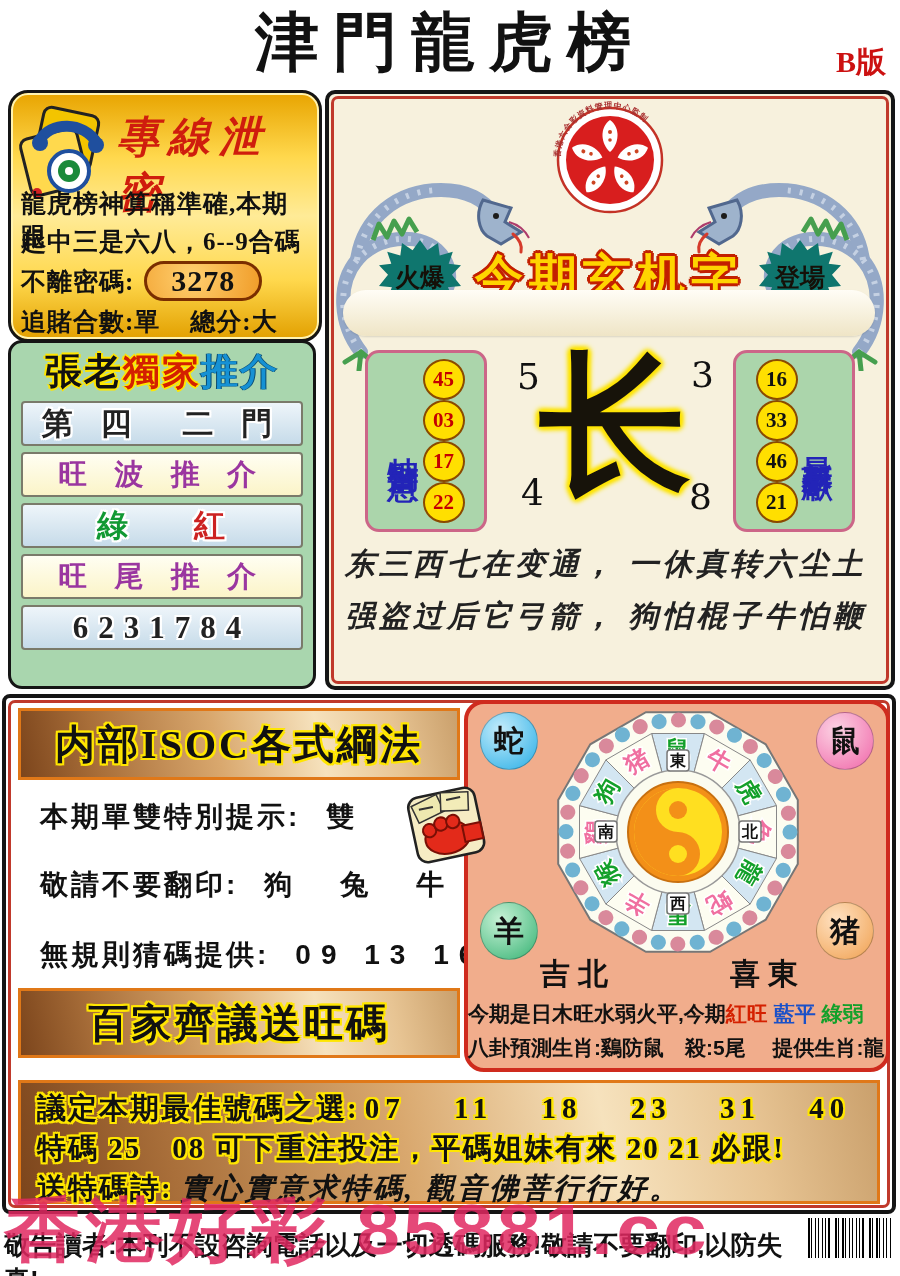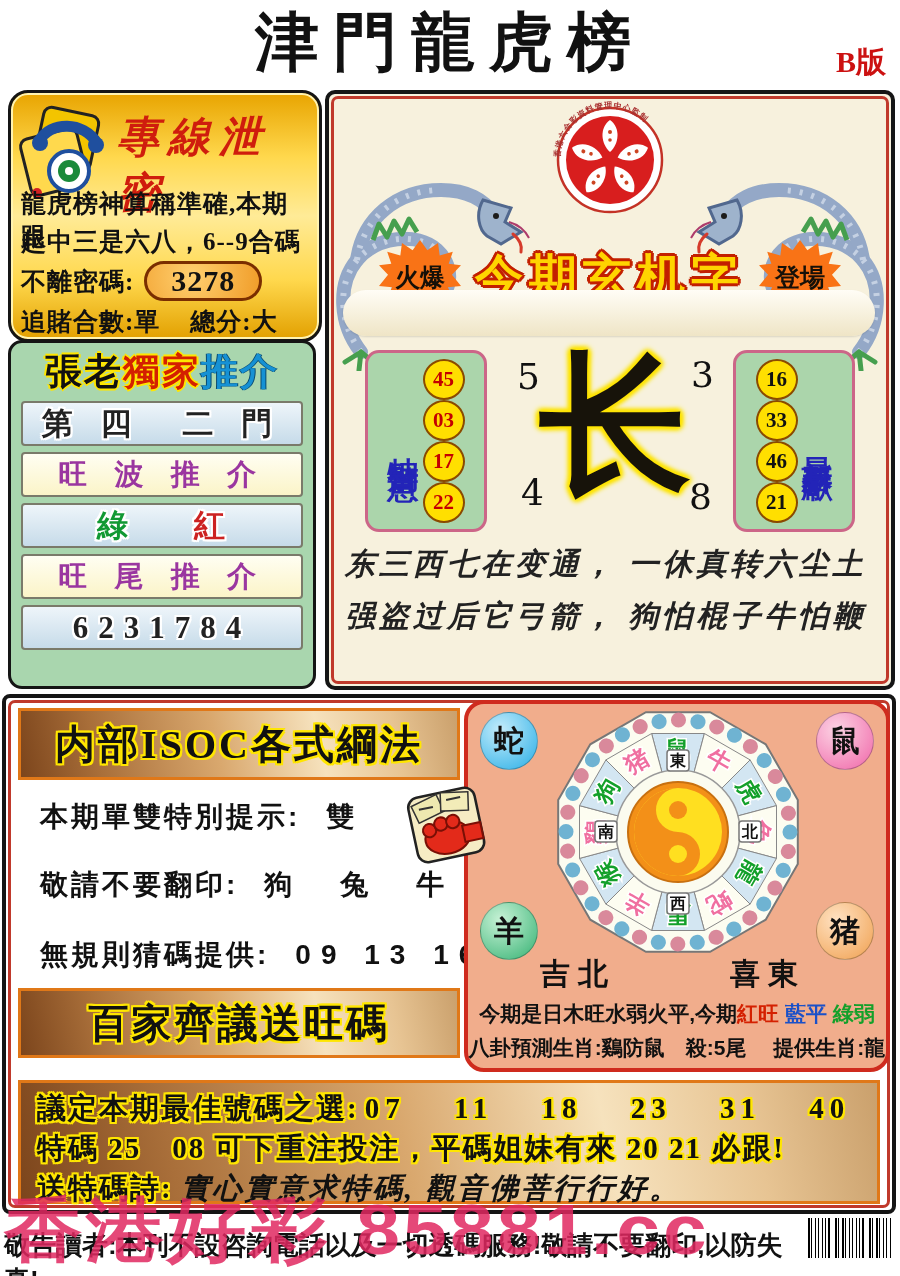--- a/index.html
+++ b/index.html
@@ -49,21 +49,21 @@
 
   
   .p-mystery{left:325px;top:90px;width:570px;height:600px;border:4px solid #151515;border-radius:10px;
       background:#f7f1dd;box-sizing:border-box;}
   .red-inner{position:absolute;inset:2px;border:3px solid #c0392b;border-radius:7px;pointer-events:none;}
   .dragon{top:62px;width:200px;height:215px;opacity:.95;}
   .dragon-l{left:4px;}
   .dragon-r{right:4px;transform:scaleX(-1);}
   .emblem{left:50%;transform:translateX(-50%);top:4px;width:120px;height:120px;}
   .burst-row{top:146px;left:0;right:0;display:flex;justify-content:center;align-items:center;gap:14px;}
-  .starburst{width:82px;height:74px;background:#f97316;display:flex;align-items:center;justify-content:center;
+  .starburst{width:82px;height:74px;background:#0f766e;display:flex;align-items:center;justify-content:center;
       clip-path:polygon(50% 0%,59% 14%,72% 4%,74% 21%,90% 16%,85% 32%,100% 34%,89% 47%,100% 62%,84% 64%,
       91% 80%,74% 77%,72% 95%,58% 84%,50% 100%,41% 84%,28% 95%,26% 78%,9% 80%,16% 64%,0% 62%,11% 47%,
       0% 34%,15% 32%,10% 16%,26% 21%,28% 4%,41% 14%);}
   .starburst span{font-size:25px;font-weight:900;color:#151008;}
   .headline{font-size:48px;font-weight:900;color:#ffd400;letter-spacing:6px;
       text-shadow:-2px -2px 0 #c32000,2px -2px 0 #c32000,-2px 2px 0 #c32000,2px 2px 0 #c32000,
       0 -3px 0 #c32000,0 3px 0 #c32000,-3px 0 0 #c32000,3px 0 0 #c32000;}
   .white-strip{left:14px;top:196px;width:532px;height:46px;border-radius:23px;
       background:linear-gradient(180deg,#fffdf6,#efe5c6);box-shadow:0 1px 2px rgba(0,0,0,.12);}
   .num-box{top:256px;width:122px;height:182px;background:#abd5ab;border:3px solid #cc6688;border-radius:14px;
@@ -105,21 +105,21 @@
       border-radius:20px;box-sizing:border-box;}
   .zo-corner{width:56px;height:56px;border-radius:50%;display:flex;align-items:center;justify-content:center;
       font-size:30px;font-weight:900;color:#111;border:1px solid rgba(0,0,0,.25);}
   .zo-tl{left:12px;top:8px;background:radial-gradient(circle at 35% 30%,#c4ecfb,#28aee6);}
   .zo-tr{right:12px;top:8px;background:radial-gradient(circle at 35% 30%,#fcd3e4,#f066a8);}
   .zo-bl{left:12px;top:198px;background:radial-gradient(circle at 35% 30%,#c8f2d6,#35b273);}
   .zo-br{right:12px;top:198px;background:radial-gradient(circle at 35% 30%,#ffe2c2,#f0a050);}
   .wheel{left:84px;top:2px;width:252px;height:252px;}
   .luck{top:250px;font-size:30px;font-weight:900;letter-spacing:8px;}
   .luck-l{left:72px;} .luck-r{left:262px;}
-  .zo-info{left:0;right:0;text-align:center;font-size:21px;font-weight:800;letter-spacing:0;}
+  .zo-info{left:0;right:0;font-size:21px;font-weight:800;letter-spacing:0;}
   .zi1{top:296px;} .zi2{top:330px;}
   .c-red{color:#d42000;} .c-blue{color:#1a50c8;} .c-green{color:#13a02a;}
 
   
   .best-panel{left:12px;top:382px;width:862px;height:124px;}
   .best-line{left:16px;right:10px;font-size:29px;font-weight:900;letter-spacing:2px;color:#111;}
   .bl1{top:6px;} .bl2{top:46px;} .bl3{top:86px;}
   .best-nums{letter-spacing:6px;margin-left:6px;}
   .poem{font-style:italic;font-weight:700;letter-spacing:3px;margin-left:8px;}
 

